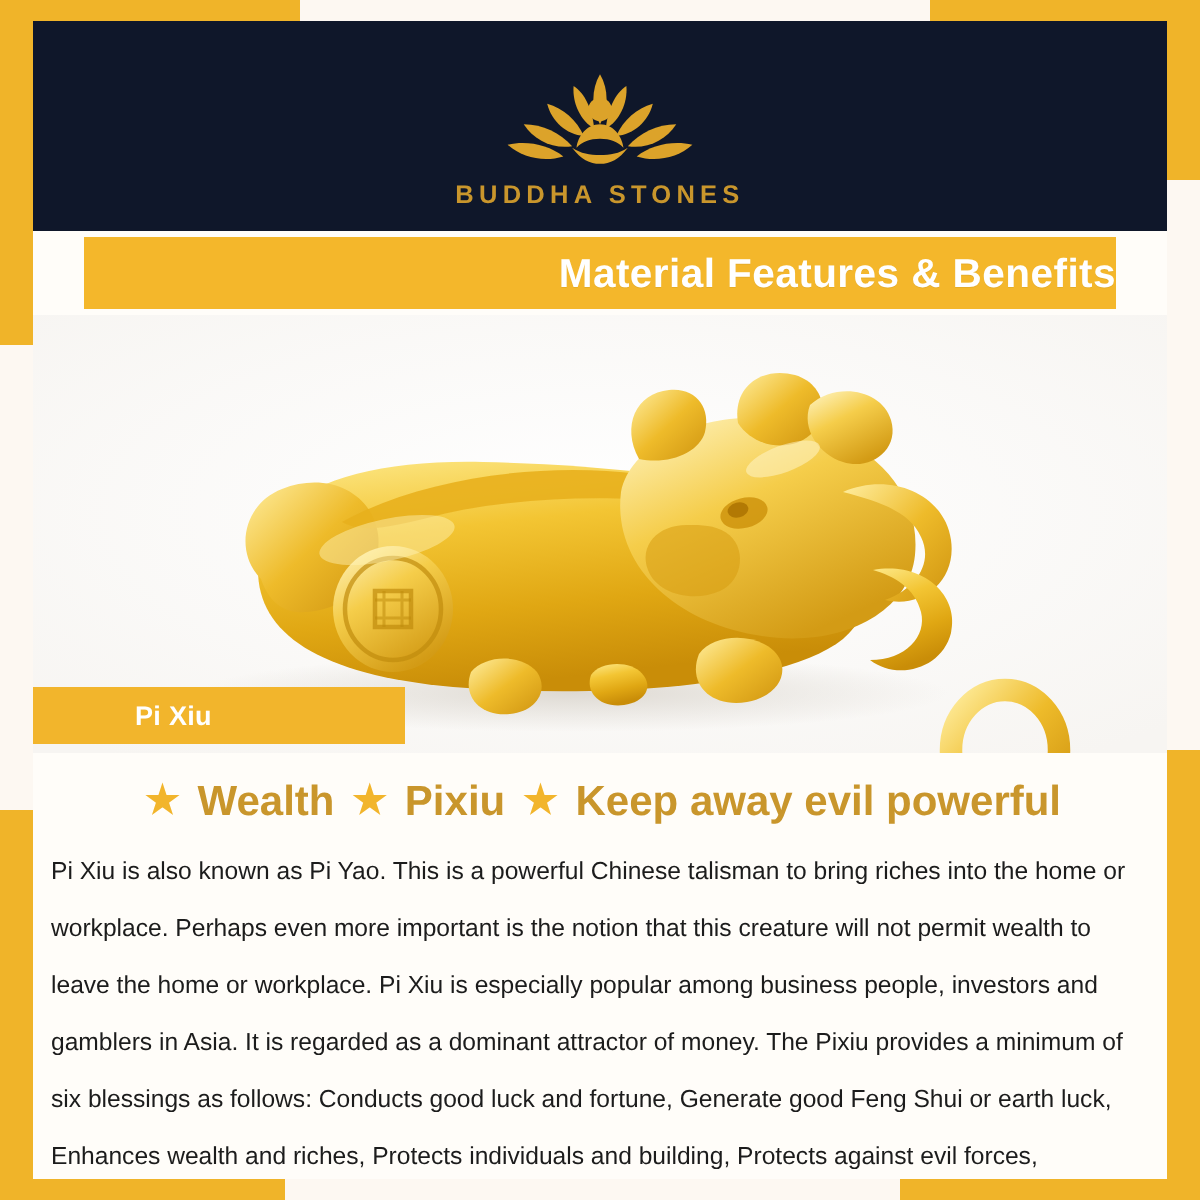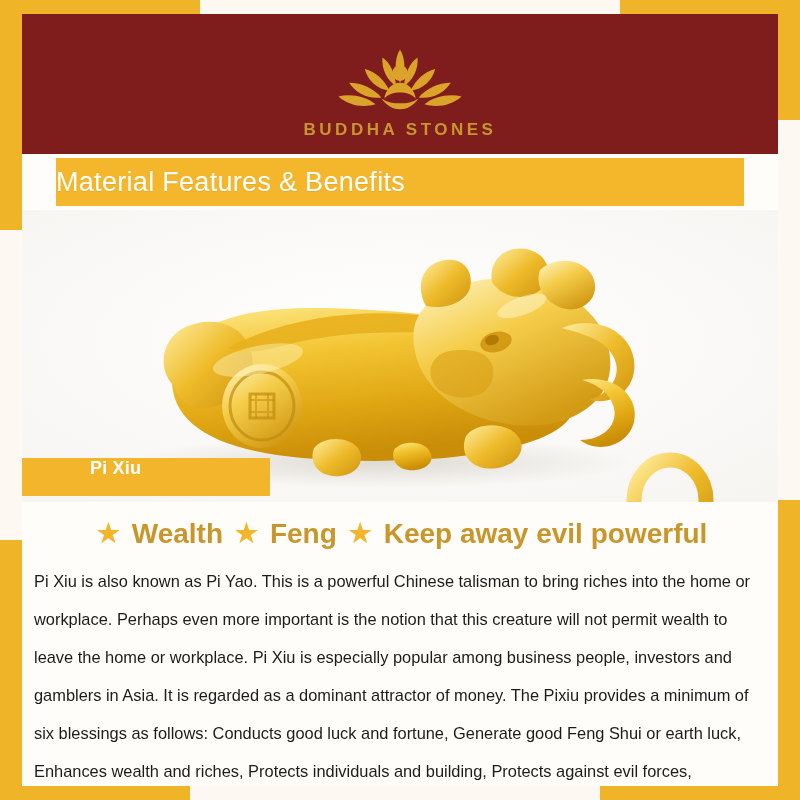--- a/index.html
+++ b/index.html
@@ -85,21 +85,21 @@
     left: 0;
     top: 0;
     width: 756px;
     height: 140px;
     display: flex;
     flex-direction: column;
     align-items: center;
     justify-content: flex-start;
     padding-top: 16px;
     box-sizing: border-box;
-    background: #7f1d1d;
+    background: #0f172a;
   }
   .logo-mark {
     width: 170px;
     height: 88px;
     display: block;
   }
   .brand-name {
     margin-top: 2px;
     font-size: 17px;
     letter-spacing: 3.5px;
@@ -116,24 +116,24 @@
     width: 688px;
     height: 48px;
     background: #f4b72b;
     display: flex;
     align-items: center;
     justify-content: center;
     box-shadow: 0 0 0 3px rgba(255,255,255,0.0);
   }
   .title-banner .bar-inner {
     width: 100%;
-    text-align: left;
+    text-align: right;
     color: #ffffff;
     font-size: 27px;
-    font-weight: normal;
+    font-weight: bold;
     letter-spacing: 0.3px;
     text-shadow: 0 1px 0 rgba(0,0,0,0.06);
   }
 
   
   .photo-area {
     position: absolute;
     left: 0;
     top: 196px;
     width: 756px;
@@ -149,20 +149,21 @@
 
   
   .caption-label {
     position: absolute;
     left: 0px;
     top: 444px;
     width: 248px;
     height: 38px;
     background: #f2b52c;
     display: flex;
+    align-items: center;
     box-sizing: border-box;
     padding-left: 68px;
   }
   .caption-label span {
     color: #ffffff;
     font-size: 18px;
     font-weight: bold;
     letter-spacing: 0.2px;
   }
 
@@ -318,21 +319,21 @@
     </div>
 
     <div class="caption-label">
       <span>Pi Xiu</span>
     </div>
 
     <div class="benefits">
       <span class="star">★</span>
       <span class="word">Wealth</span>
       <span class="star">★</span>
-      <span class="word">Feng</span>
+      <span class="word">Pixiu</span>
       <span class="star">★</span>
       <span class="word">Keep away evil powerful</span>
     </div>
 
     <div class="description">Pi Xiu is also known as Pi Yao. This is a powerful Chinese talisman to bring riches into the home or workplace. Perhaps even more important is the notion that this creature will not permit wealth to leave the home or workplace. Pi Xiu is especially popular among business people, investors and gamblers in Asia. It is regarded as a dominant attractor of money. The Pixiu provides a minimum of six blessings as follows: Conducts good luck and fortune, Generate good Feng Shui or earth luck, Enhances wealth and riches, Protects individuals and building, Protects against evil forces, obstacles, and hardship, Brings unexpected windfall luck, One of the popular ways to retain a Pixiu is to wear it on a bracelet.</div>
 
   </div>
 </div>
 
 </body></html>

